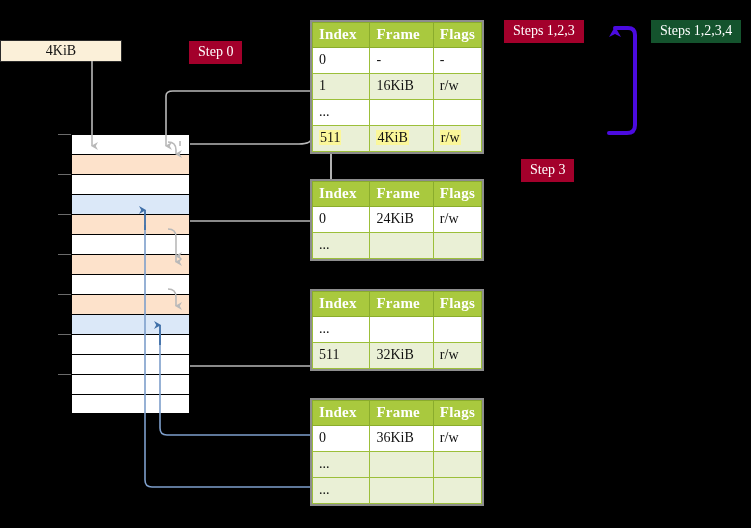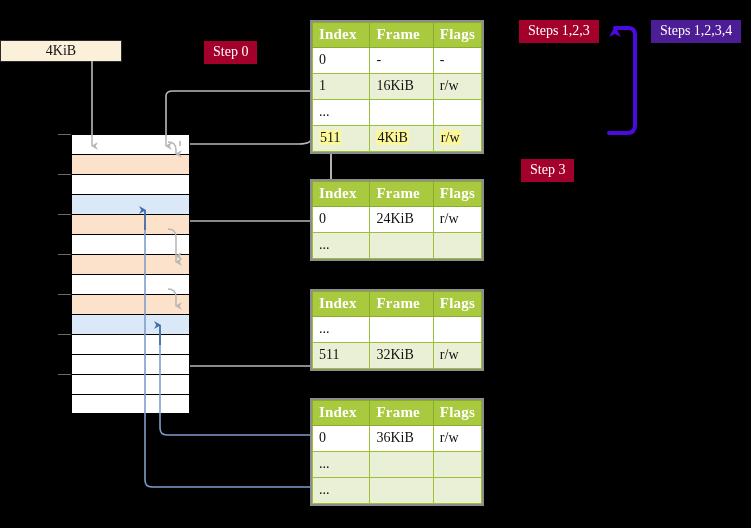--- a/index.html
+++ b/index.html
@@ -4,21 +4,21 @@
 <style>
   html,body{margin:0;padding:0;background:#000;}
   body{width:751px;height:528px;position:relative;overflow:hidden;
        font-family:"Liberation Serif",serif;}
   .stage{position:absolute;inset:0;}
 
   
   .badge{position:absolute;color:#fff;font-size:14px;line-height:1;
          padding:4px 9px 5px;white-space:nowrap;}
   .badge.red{background:#a3002b;}
-  .badge.purple{background:#4c1d95;}
+  .badge.purple{background:#14532d;}
 
   
   .pagebox{position:absolute;background:#fbf0d9;border:1px solid #2a2a2a;
            color:#111;font-size:14px;text-align:center;line-height:1;
            display:flex;align-items:center;justify-content:center;}
 
   
   .memcol{position:absolute;left:71px;top:134px;width:119px;height:281px;}
   .memrow{position:absolute;left:0;width:119px;height:20px;
           border-top:1.6px solid #000;border-left:1.6px solid #000;
@@ -51,22 +51,22 @@
 </style>
 </head>
 <body>
 
 <div class="stage">
 
   <div class="pagebox" style="left:0px;top:40px;width:120px;height:20px;">
     <span>4KiB</span>
   </div>
 
-  <div class="badge red" style="left:189px;top:41px;margin-left:15px;">Step 0</div>
-  <div class="badge red" style="left:519px;top:20px;">Steps 1,2,3</div>
+  <div class="badge red" style="left:189px;top:41px;">Step 0</div>
+  <div class="badge red" style="left:504px;top:20px;">Steps 1,2,3</div>
   <div class="badge purple" style="left:651px;top:20px;">Steps 1,2,3,4</div>
   <div class="badge red" style="left:521px;top:159px;">Step 3</div>
 
   <div class="memcol">
       <div class="memrow" style="top: 0px;"></div>
       <div class="tick" style="top: 0px;"></div>
       <div class="memrow peach" style="top: 20px;"></div>
       <div class="memrow" style="top: 40px;"></div>
       <div class="tick" style="top: 40px;"></div>
       <div class="memrow blue" style="top: 60px;"></div>

